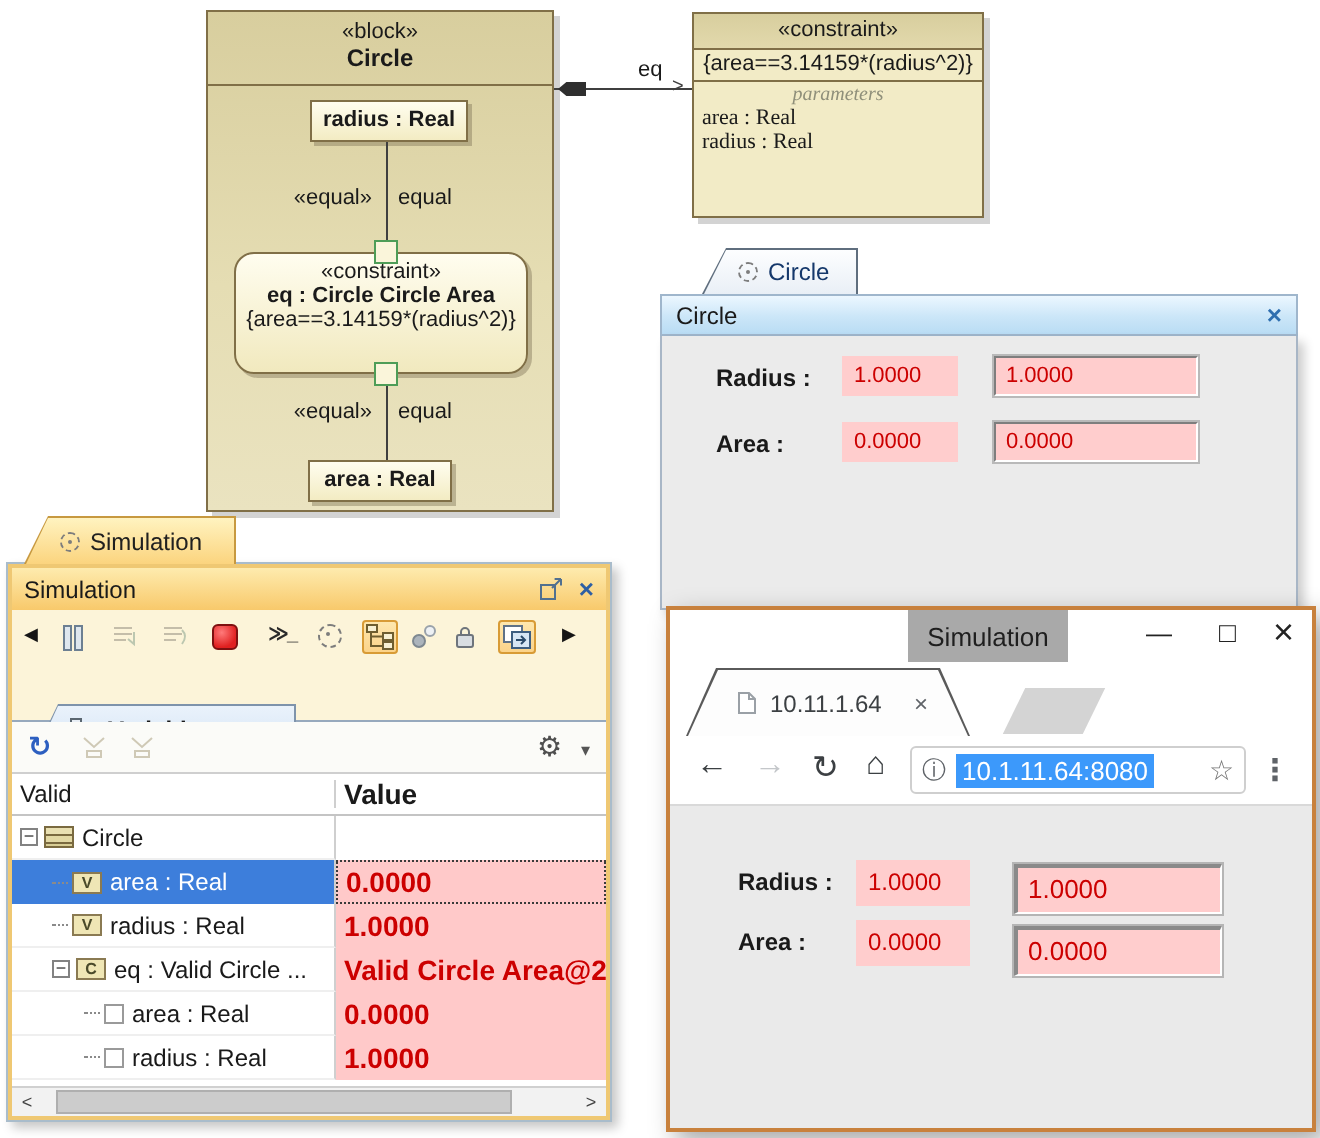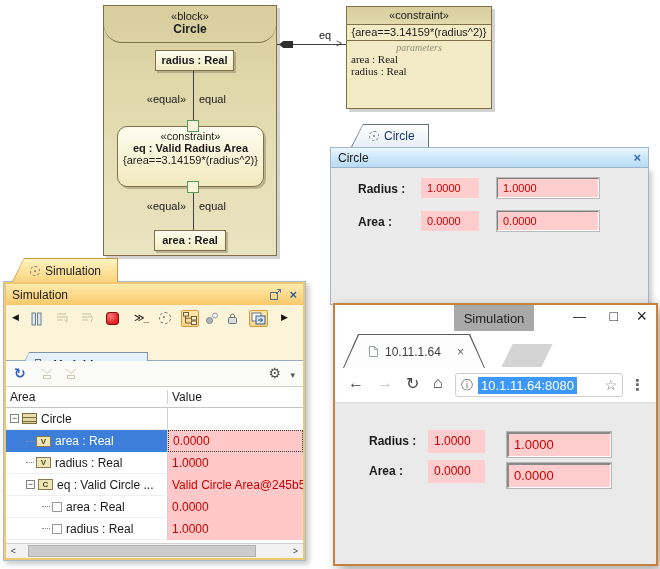--- a/index.html
+++ b/index.html
@@ -8,21 +8,21 @@
     position: relative; width: 660px; height: 569px; background: #fff;
     font-family: "Liberation Sans", "DejaVu Sans", sans-serif;
     overflow: hidden; color:#1a1a1a;
   }
   .abs { position: absolute; }
 
   
   .blk-circle { left:103px; top:5px; width:174px; height:251px;
     background:linear-gradient(180deg,#d8ce9e 0%,#e5ddb3 55%,#eae3c0 100%);
     border:1px solid #806f47; box-shadow:3px 3px 0 rgba(175,175,175,.55); }
-  .blk-header { height:37px; border-bottom:1px solid #806f47; text-align:center; padding-top:4px;border-radius:18px; }
+  .blk-header { height:37px; border-bottom:1px solid #806f47; text-align:center; padding-top:4px; }
   .stereo { font-size:11px; }
   .bname { font-size:12px; font-weight:bold; }
   .part-box { background:linear-gradient(180deg,#fffdef,#f3ecc3); border:1px solid #806f47;
     box-shadow:2px 2px 0 rgba(130,120,90,.45); font-weight:bold; font-size:11px; text-align:center; }
   .radius-part { left:155px; top:50px; width:79px; height:21px; line-height:19px; }
   .area-part  { left:154px; top:230px; width:72px; height:21px; line-height:19px; }
   .vline { position:absolute; width:1px; background:#3f3f3f; }
   .cons-box { left:117px; top:126px; width:147px; height:61px; border-radius:10px;
     background:linear-gradient(180deg,#fffdef,#f1e9be); border:1px solid #806f47;
     box-shadow:2px 2px 0 rgba(130,120,90,.45); text-align:center; padding-top:3px; }
@@ -103,21 +103,21 @@
     border-bottom:1px solid #cfcfcf; }
   .refresh-ic { color:#2d5fc0; font-weight:bold; font-size:14px; }
   .gear-ic { color:#4f4f4f; font-size:14px; }
   .caret-ic { color:#555; font-size:9px; }
   .sp-table { position:absolute; left:0; top:103px; right:0; bottom:15px; background:#fff; overflow:hidden; }
   .t-head { height:21px; display:flex; border-bottom:1px solid #c4c4c4; font-size:12px; align-items:center; }
   .t-row { height:22px; display:flex; font-size:12px; align-items:stretch; }
   .c-name { width:162px; border-right:1px solid #cfcfcf; display:flex; align-items:center;
     padding-left:4px; overflow:hidden; white-space:nowrap; }
   .c-val { flex:1; display:flex; align-items:center; padding-left:4px; overflow:hidden;
-    white-space:nowrap; font-size:12px; }
+    white-space:nowrap; font-size:14px;font-weight:bold; }
   .t-row .c-name { border-bottom:1px solid #efefef; }
   .pinkv { background:#ffc9c9; color:#cc0000; }
   .sel .c-name { background:#3d7edb; color:#fff; border-bottom:none; }
   .selval { border:1px dotted #3a3a3a; }
   .exp { width:9px; height:9px; border:1px solid #828282; background:#fff; font-size:9px;
     line-height:7px; text-align:center; color:#333; margin-right:3px; flex:0 0 auto; }
   .blk-ico { width:15px; height:11px; border:1px solid #7a6a40; margin-right:4px; flex:0 0 auto;
     background:linear-gradient(180deg,#e9e0b2 0 3px,#7a6a40 3px 4px,#e2d8a4 4px 7px,#7a6a40 7px 8px,#d9ce96 8px); }
   .vc-ico { width:15px; height:11px; background:#efe6b5; border:1px solid #8a7a52; color:#4a4a2a;
     font-size:8px; font-weight:bold; text-align:center; line-height:9px; margin-right:4px; flex:0 0 auto; }
@@ -175,21 +175,21 @@
   </div>
 
   <div class="abs part-box radius-part"><span>radius : Real</span></div>
 
   <div class="abs vline" style="left:193px; top:71px; height:56px;"></div>
   <div class="abs dlbl" style="left:118px; top:93px; width:68px; text-align:right;">«equal»</div>
   <div class="abs dlbl" style="left:199px; top:93px;">equal</div>
 
   <div class="abs cons-box">
     <div class="stereo">«constraint»</div>
-    <div class="nm">eq : Valid Radius Area</div>
+    <div class="nm">eq : Circle Circle Area</div>
     <div class="ex">{area==3.14159*(radius^2)}</div>
   </div>
   <div class="abs port" style="left:187px; top:120px;"></div>
   <div class="abs port" style="left:187px; top:181px;"></div>
 
   <div class="abs vline" style="left:193px; top:193px; height:38px;"></div>
   <div class="abs dlbl" style="left:112px; top:200px; width:74px; text-align:right;">«equal»</div>
   <div class="abs dlbl" style="left:199px; top:200px;">equal</div>
 
   <div class="abs part-box area-part"><span>area : Real</span></div>
@@ -343,21 +343,21 @@
                 <path d="M2 2 L7 6.5 L12 2" stroke="#cfc9b6" fill="none"></path>
                 <rect x="3.5" y="8.5" width="7" height="3" fill="none" stroke="#cfc9b6"></rect>
               </svg>
           </span>
           <span class="tbi gear-ic" style="right:22px; top:4px; left:auto;">⚙</span>
           <span class="tbi caret-ic" style="right:8px; top:9px; left:auto;">▾</span>
         </div>
 
         <div class="sp-table">
           <div class="t-head">
-            <div class="c-name">Area</div>
+            <div class="c-name">Valid</div>
             <div class="c-val">Value</div>
           </div>
           <div class="t-row">
             <div class="c-name">
               <span class="exp">−</span>
               <span class="blk-ico"></span>
               <span>Circle</span>
             </div>
           </div>
           <div class="t-row sel">

